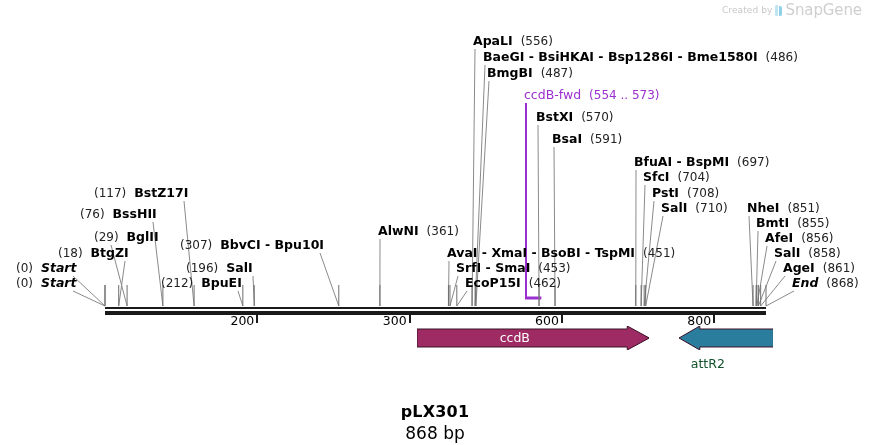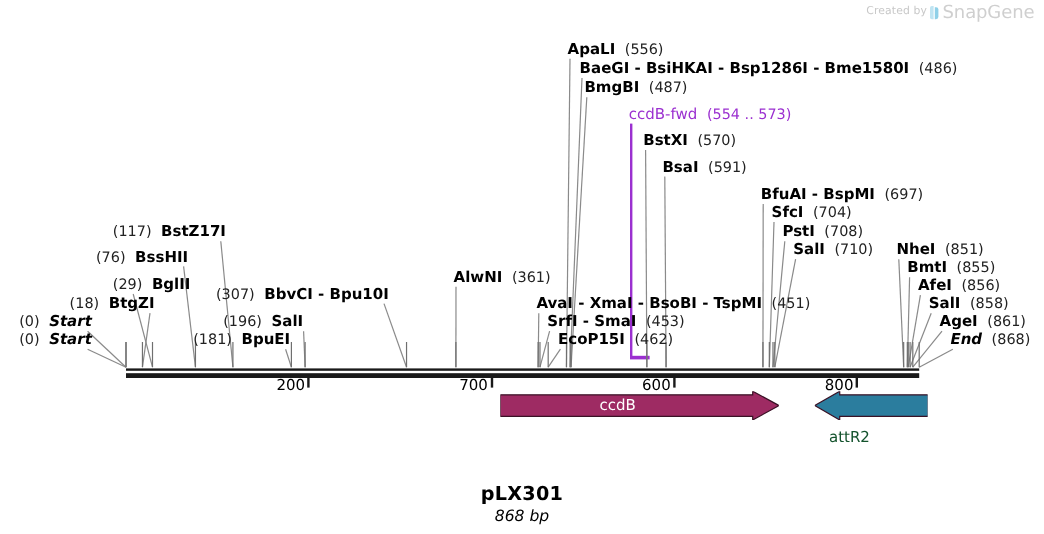--- a/index.html
+++ b/index.html
@@ -158,23 +158,22 @@
     top: 402px;
     width: 870px;
     text-align: center;
   }
   #plasmid-name {
     font-size: 16px;
     font-weight: bold;
     letter-spacing: 0.2px;
   }
   #plasmid-size {
-    font-size: 13px;
+    font-size: 17px;
     margin-top: 2px;
-    font-style: italic;
   }
 </style>
 </head>
 <body>
 
 <div id="snapgene-credit">
   <span>Created by</span>
   <span class="mark">
       <i class="a"></i>
       <i class="b"></i>
@@ -261,40 +260,40 @@
       <div class="enz-label" style="left: 765px; top: 231px;"><span class="nm">AfeI</span>&nbsp;&nbsp;<span class="pos">(856)</span></div>
       <div class="enz-label" style="left: 774px; top: 246px;"><span class="nm">SalI</span>&nbsp;&nbsp;<span class="pos">(858)</span></div>
       <div class="enz-label" style="left: 783px; top: 261px;"><span class="nm">AgeI</span>&nbsp;&nbsp;<span class="pos">(861)</span></div>
       <div class="enz-label" style="left: 792px; top: 276px;"><span class="nm ital">End</span>&nbsp;&nbsp;<span class="pos">(868)</span></div>
       <div class="enz-label" style="left: 94px; top: 186px;"><span class="pos">(117)</span>&nbsp;&nbsp;<span class="nm">BstZ17I</span></div>
       <div class="enz-label" style="left: 80px; top: 207px;"><span class="pos">(76)</span>&nbsp;&nbsp;<span class="nm">BssHII</span></div>
       <div class="enz-label" style="left: 50px; top: 230px; margin-left: 44px;"><span class="pos">(29)</span>&nbsp;&nbsp;<span class="nm">BglII</span></div>
       <div class="enz-label" style="left: 58px; top: 246px;"><span class="pos">(18)</span>&nbsp;&nbsp;<span class="nm">BtgZI</span></div>
       <div class="enz-label" style="left: 16px; top: 261px;"><span class="pos">(0)</span>&nbsp;&nbsp;<span class="nm ital">Start</span></div>
       <div class="enz-label" style="left: 16px; top: 276px;"><span class="pos">(0)</span>&nbsp;&nbsp;<span class="nm ital">Start</span></div>
-      <div class="enz-label" style="left: 161px; top: 276px;"><span class="pos">(181)</span>&nbsp;&nbsp;<span class="nm">BpuEI</span></div>
+      <div class="enz-label" style="left: 161px; top: 276px;"><span class="pos">(212)</span>&nbsp;&nbsp;<span class="nm">BpuEI</span></div>
       <div class="enz-label" style="left: 186px; top: 261px;"><span class="pos">(196)</span>&nbsp;&nbsp;<span class="nm">SalI</span></div>
       <div class="enz-label" style="left: 180px; top: 238px;"><span class="pos">(307)</span>&nbsp;&nbsp;<span class="nm">BbvCI</span><span class="sep">&nbsp;-&nbsp;</span><span class="nm">Bpu10I</span></div>
       <div class="enz-label" style="left: 378px; top: 224px;"><span class="nm">AlwNI</span>&nbsp;&nbsp;<span class="pos">(361)</span></div>
       <div class="enz-label" style="left: 447px; top: 246px;"><span class="nm">AvaI</span><span class="sep">&nbsp;-&nbsp;</span><span class="nm">XmaI</span><span class="sep">&nbsp;-&nbsp;</span><span class="nm">BsoBI</span><span class="sep">&nbsp;-&nbsp;</span><span class="nm">TspMI</span>&nbsp;&nbsp;<span class="pos">(451)</span></div>
       <div class="enz-label" style="left: 456px; top: 261px;"><span class="nm">SrfI</span><span class="sep">&nbsp;-&nbsp;</span><span class="nm">SmaI</span>&nbsp;&nbsp;<span class="pos">(453)</span></div>
       <div class="enz-label" style="left: 465px; top: 276px;"><span class="nm">EcoP15I</span>&nbsp;&nbsp;<span class="pos">(462)</span></div>
     </div>
 
   <div id="backbone">
     <div class="thin"></div>
     <div class="gap"></div>
     <div class="thick"></div>
   </div>
 
   <div id="ruler-layer">
       <div class="ruler-tick" style="left: 256.304px; top: 315px;"></div>
       <div class="ruler-label" style="left: 254.304px; top: 313px;">200</div>
       <div class="ruler-tick" style="left: 408.608px; top: 315px;"></div>
-      <div class="ruler-label" style="left: 406.608px; top: 313px;">700</div>
+      <div class="ruler-label" style="left: 406.608px; top: 313px;">300</div>
       <div class="ruler-tick" style="left: 560.912px; top: 315px;"></div>
       <div class="ruler-label" style="left: 558.912px; top: 313px;">600</div>
       <div class="ruler-tick" style="left: 713.217px; top: 315px;"></div>
       <div class="ruler-label" style="left: 711.217px; top: 313px;">800</div>
     </div>
 
   <div id="feature-layer">
       <div class="feature" style="left: 380.671px; top: 326px; width: 232.264px;">
         <svg width="232.2638248847926" height="24" viewBox="0 0 232.2638248847926 24">
           <polygon points="0,3 210.2638248847926,3 210.2638248847926,0 232.2638248847926,12 210.2638248847926,24 210.2638248847926,21 0,21" fill="#9e2b63" stroke="#3a1226" stroke-width="1"></polygon>

